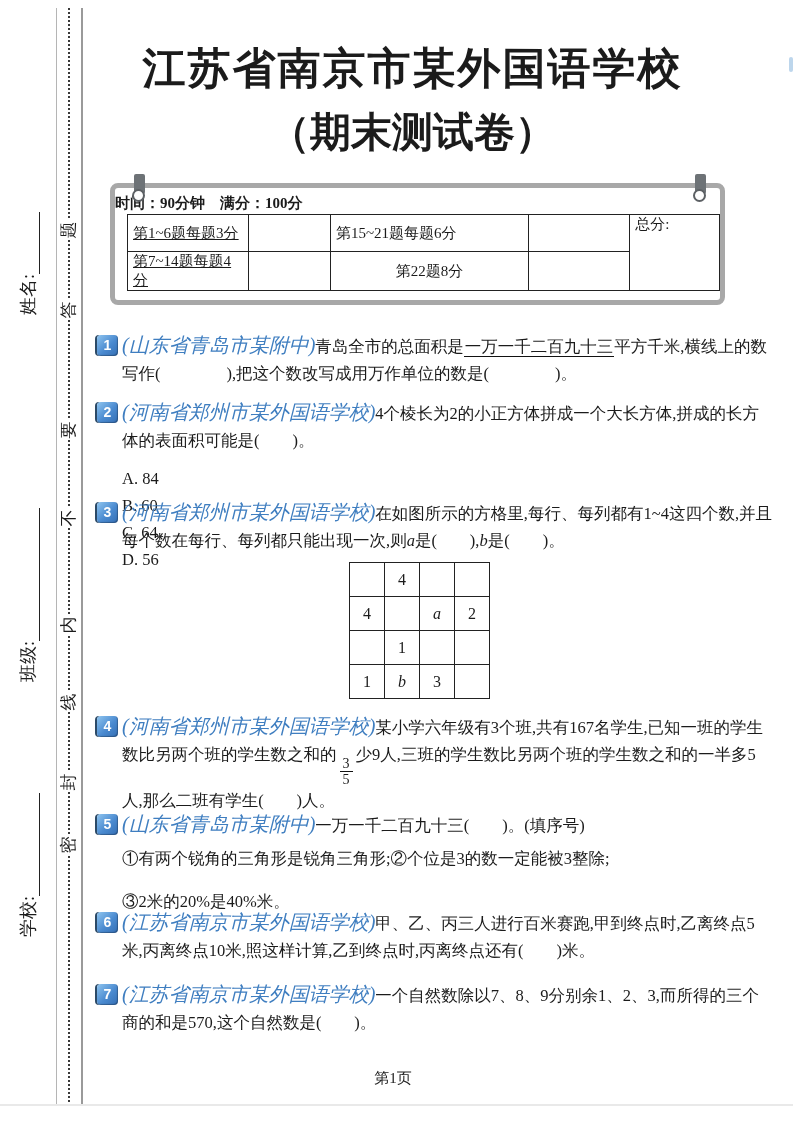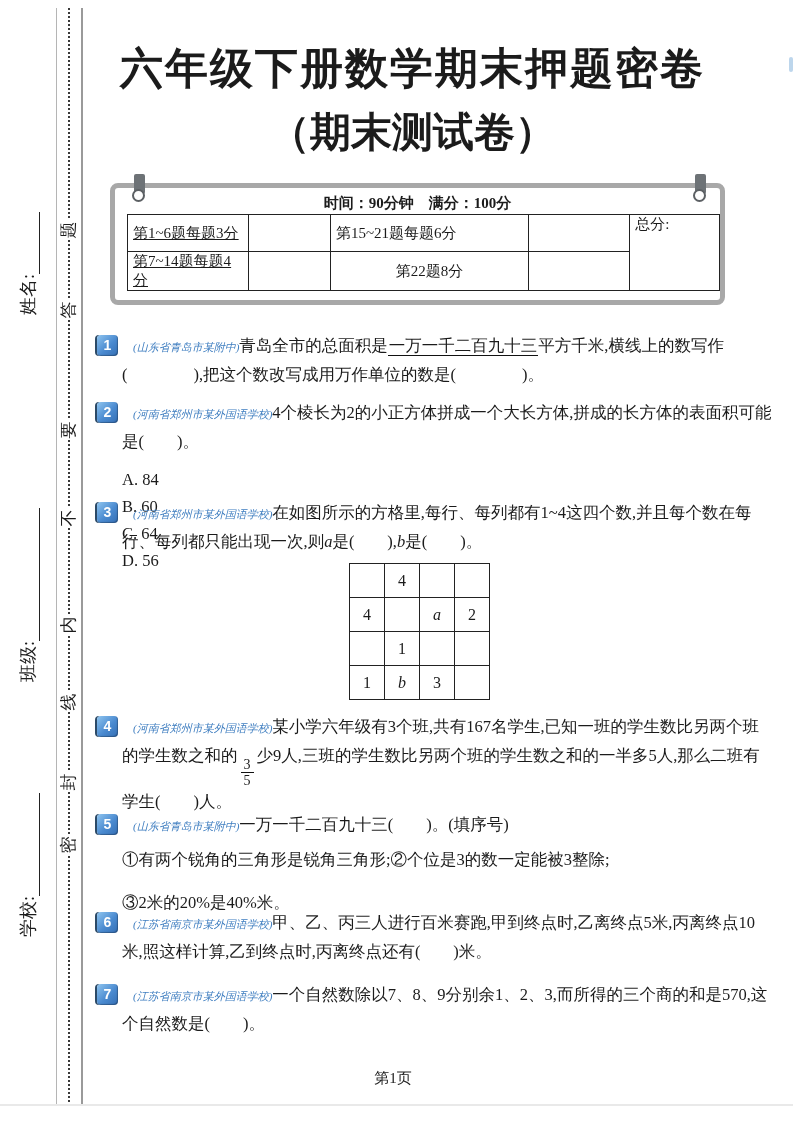--- a/index.html
+++ b/index.html
@@ -37,40 +37,40 @@
     position:absolute; left:110px; top:183px; width:605px; height:112px;
     border:5px solid #a8a8a8; border-radius:8px; background:#fff;
   }
   .pin { position:absolute; top:-14px; width:11px; height:20px; background:#6d7276; border-radius:2px; }
   .pin::after {
     content:""; position:absolute; top:15px; left:-2px; width:9px; height:9px;
     border:2px solid #5c6064; border-radius:50%; background:#fdfdfd;
   }
   .pin-left  { left:19px; }
   .pin-right { right:14px; }
-  .board-head { margin-top:6px; text-align:center; font-size:15px; font-weight:bold; }
+  .board-head { margin-top:6px; text-align:left; font-size:15px; font-weight:bold; }
   .score-table { position:absolute; left:12px; top:26px; border-collapse:collapse; table-layout:fixed; }
   .score-table td { border:1.6px solid #222; height:36px; font-size:15px; padding:0 5px; }
   .td-c1 { width:112px;text-decoration:underline; }
   .td-c2 { width:72px; }
   .td-c3 { width:190px; }
   .td-c4 { width:92px; }
   .td-c5 { width:80px; vertical-align:top; padding-top:6px; }
   .td-center { text-align:center; }
   
   .q { position:absolute; left:97px; display:flex; align-items:flex-start; }
   .qbadge {
     flex:0 0 21px; height:21px; margin:3px 4px 0 0; border-radius:4px;
     background:linear-gradient(135deg,#8ec4ef 0%,#4a8ad0 55%,#356fb4 100%);
     color:#fff; font-size:14px; font-weight:bold; text-align:center; line-height:21px;
     font-family:"Liberation Sans","DejaVu Sans",sans-serif;
     box-shadow:inset -1px -1px 1px rgba(0,0,0,.28), -2px 0 0 #2c4a67;
   }
   .qbody { width:650px; font-size:16.5px; line-height:27px; }
-  .qsrc { color:#3f7ec0; font-style:italic; font-size:11px;margin-left:11px; }
+  .qsrc { color:#3f7ec0; font-style:italic; font-size:20px; }
   .ul-seg { border-bottom:1.6px solid #111; padding:0 1px; }
   .opts { display:flex; margin-top:11px;flex-direction:column; }
   .opt0 { width:170px; } .opt1 { width:155px; } .opt2 { width:165px; }
   .frac {
     display:inline-flex; flex-direction:column; vertical-align:-8px;
     text-align:center; font-size:14px; line-height:15px; margin:0 3px;
   }
   .frac .num { border-bottom:1.4px solid #111; padding:0 3px; }
   .grid3 { border-collapse:collapse; margin:8px 0 0 227px; }
   .grid3 td {
@@ -104,21 +104,21 @@
 <div class="field" style="top:315px">
   <span>姓名:</span><span class="fline" style="width:62px"></span>
 </div>
 <div class="field" style="top:682px">
   <span>班级:</span><span class="fline" style="width:133px"></span>
 </div>
 <div class="field" style="top:937px">
   <span>学校:</span><span class="fline" style="width:103px"></span>
 </div>
 
-<div class="title">六年级下册数学期末押题密卷</div>
+<div class="title">江苏省南京市某外国语学校</div>
 <div class="subtitle">（期末测试卷）</div>
 
 <div class="board">
   <div class="pin pin-left"></div>
   <div class="pin pin-right"></div>
   <div class="board-head">时间：90分钟　满分：100分</div>
   <table class="score-table">
     <tbody>
         <tr>
       <td class="td-c1">第1~6题每题3分</td>

